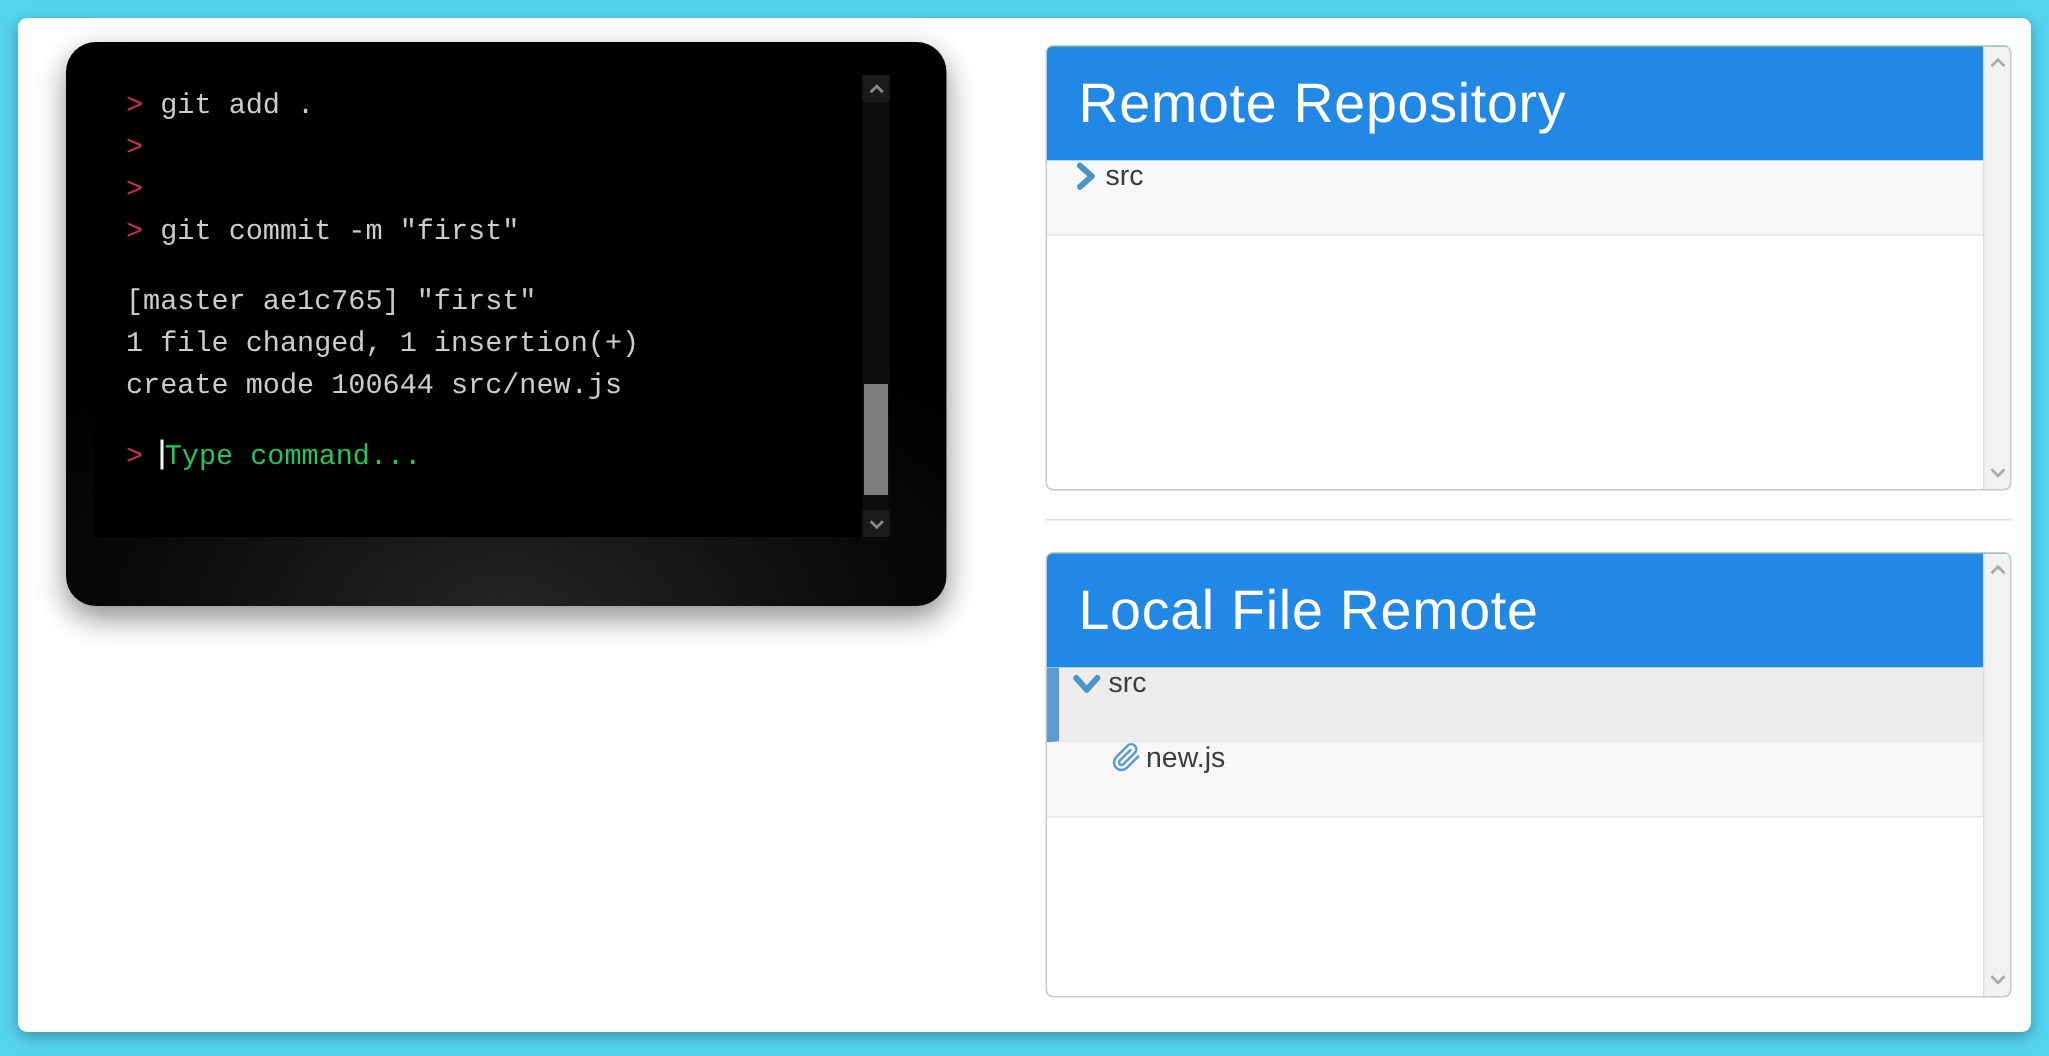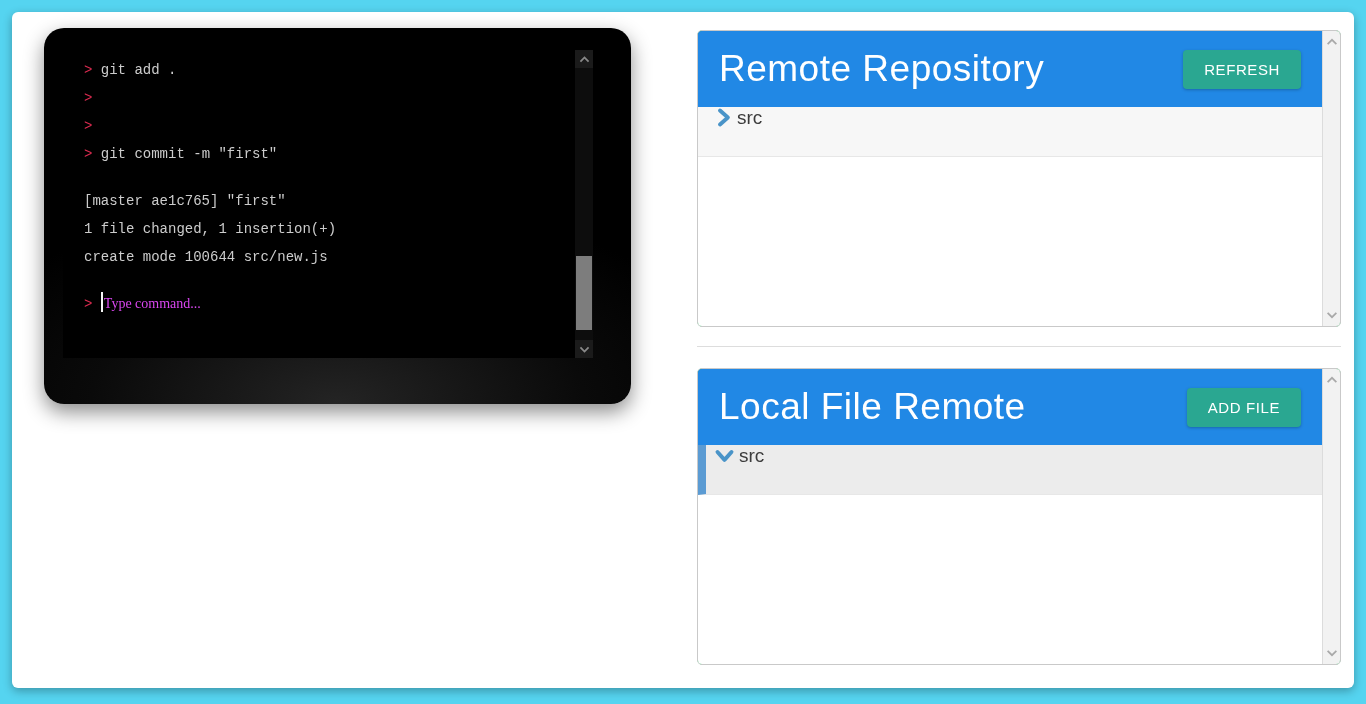--- a/index.html
+++ b/index.html
@@ -31,30 +31,30 @@
     position: absolute;
     left: 19px; top: 22px;
     width: 530px; height: 308px;
     background: #000;
   }
   .screen-content {
     position: absolute;
     left: 0; top: 0; right: 18px; bottom: 0;
     padding: 6px 0 0 21px;
     font-family: "Liberation Mono", monospace;
-    font-size: 14px;
+    font-size: 19px;
     line-height: 28px;
     color: #cccccc;
     white-space: pre;
     overflow: hidden;
   }
   .t-line { height: 28px; }
   .t-line.gap { margin-top: 19px; }
   .t-prompt { color: #dc2b50; }
-  .t-placeholder { color: #d946ef; font-family: Liberation Serif, serif; }
+  .t-placeholder { color: #22c55e; }
   .t-caret {
     display: inline-block;
     width: 2px; height: 20px;
     background: #f5f5f5;
     vertical-align: -4px;
     margin: 0 1px 0 0;
   }
   .t-scrollbar {
     position: absolute;
     right: 0; top: 0;
@@ -191,23 +191,20 @@
               <path d="M3 5.5l5 5 5-5" stroke="#8a8a8a" stroke-width="2.2" fill="none"></path>
             </svg>
         </div>
       </div>
     </div>
   </div>
 
   <div class="panel remote">
     <div class="panel-header">
       <div class="panel-title">Remote Repository</div>
-      <div class="header-buttons" id="remote-buttons">
-          <button class="teal-btn">REFRESH</button>
-        </div>
     </div>
     <div class="panel-body" id="remote-tree">
         <div class="tree-row">
           <span class="row-icon">
             <svg width="21" height="21" viewBox="0 0 24 24">
               <path d="M8 4l9 8-9 8" fill="none" stroke="#4a94c8" stroke-width="4.5" stroke-linecap="round" stroke-linejoin="round"></path>
             </svg>
           </span>
           <span>src</span>
         </div>
@@ -225,32 +222,39 @@
       </div>
     </div>
   </div>
 
   <div class="panel-divider"></div>
 
   <div class="panel local">
     <div class="panel-header">
       <div class="panel-title">Local File Remote</div>
       <div class="header-buttons" id="local-buttons">
-          <button class="teal-btn">ADD FILE</button>
         </div>
     </div>
     <div class="panel-body" id="local-tree">
         <div class="tree-row selected">
           <span class="row-icon">
             <svg width="23" height="21" viewBox="0 0 24 24">
               <path d="M4 8l8 9 8-9" fill="none" stroke="#4a94c8" stroke-width="4.5" stroke-linecap="round" stroke-linejoin="round"></path>
             </svg>
           </span>
           <span>src</span>
         </div>
+        <div class="tree-row indent-1">
+          <span class="row-icon">
+            <svg width="20" height="20" viewBox="0 0 24 24">
+              <path d="M21.44 11.05l-9.19 9.19a6 6 0 0 1-8.49-8.49l9.19-9.19a4 4 0 0 1 5.66 5.66l-9.2 9.19a2 2 0 0 1-2.83-2.83l8.49-8.48" fill="none" stroke="#5b9bd3" stroke-width="2" stroke-linecap="round" stroke-linejoin="round"></path>
+            </svg>
+          </span>
+          <span>new.js</span>
+        </div>
       </div>
     <div class="p-scrollbar">
       <div class="p-scroll-btn up">
         <svg width="14" height="14" viewBox="0 0 16 16">
             <path d="M3 10.5l5-5 5 5" stroke="#a9a9a9" stroke-width="2" fill="none"></path>
           </svg>
       </div>
       <div class="p-scroll-btn down">
         <svg width="14" height="14" viewBox="0 0 16 16">
             <path d="M3 5.5l5 5 5-5" stroke="#a9a9a9" stroke-width="2" fill="none"></path>

